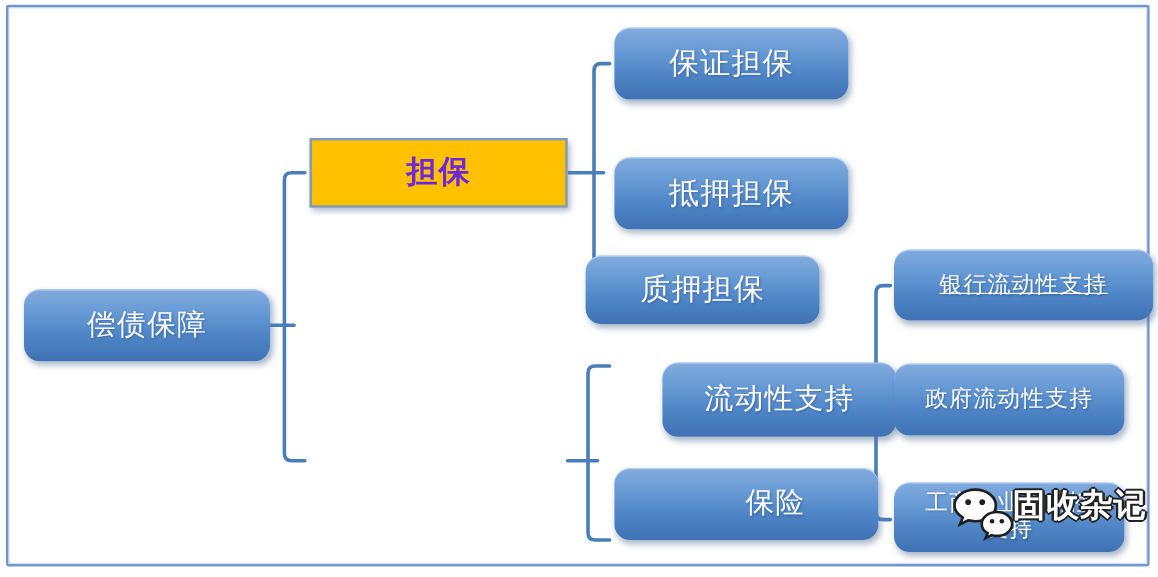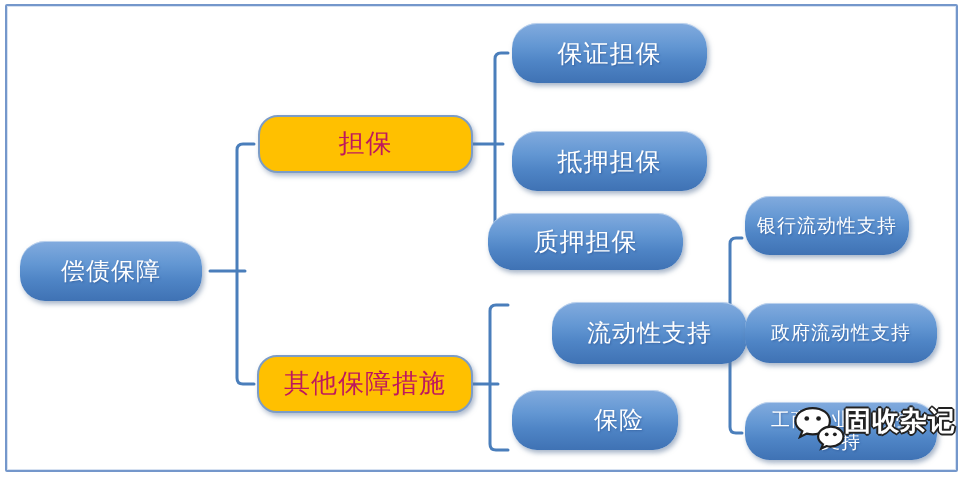--- a/index.html
+++ b/index.html
@@ -5,40 +5,40 @@
   html,body{margin:0;padding:0;background:#fff;}
   body{font-family:"Liberation Sans","DejaVu Sans",sans-serif;}
   .stage{position:relative;width:965px;height:481px;background:#ffffff;overflow:hidden;}
   .frame{position:absolute;left:5px;top:4px;width:949px;height:464px;
          border:2px solid #7497CB;border-radius:2px;
          box-shadow:inset 0 0 0 1px rgba(180,200,230,.55);}
   .connectors{position:absolute;left:0;top:0;width:965px;height:481px;}
   .node{position:absolute;display:flex;align-items:center;justify-content:center;
         text-align:center;box-sizing:border-box;line-height:1.15;}
   .node-blue{background:linear-gradient(180deg,#82abde 0%,#6397d3 38%,#4f85c6 64%,#3f72b4 100%);
-        color:#ffffff;border-radius:25px;
+        color:#ffffff;border-radius:13px;
         box-shadow:2px 3px 5px rgba(95,120,155,.55), inset 0 1px 0 rgba(255,255,255,.45);
         text-shadow:1px 1px 2px rgba(20,50,110,.35);letter-spacing:1px;}
-  .node-orange{background:#FFC000;border:2px solid #7C9CC6;color:#be185d;
-        font-weight:normal;border-radius:20px;
+  .node-orange{background:#FFC000;border:2px solid #7C9CC6;color:#6d28d9;
+        font-weight:bold;border-radius:0;
         box-shadow:2px 3px 5px rgba(95,120,155,.5);letter-spacing:1px;}
   .fs-big{font-size:24px;}
   .fs-mid{font-size:25px;}
   .fs-small{font-size:19px;}
   .fs-orange{font-size:26px;}
 
-  #n-root      {left:20px;  top:241px; width:182px; height:60px;justify-content:center;}
+  #n-root      {left:20px;  top:241px; width:205px; height:60px;justify-content:center;}
   #n-guarantee {left:258px; top:115px; width:215px; height:58px;}
   #n-other     {left:257px; top:355px; width:216px; height:58px;}
   #n-surety    {left:512px; top:23px;  width:195px; height:60px;}
   #n-mortgage  {left:512px; top:131px; width:195px; height:60px;}
   #n-pledge    {left:488px; top:213px; width:195px; height:57px;}
   #n-liquidity {left:512px; top:302px; width:195px; height:62px;margin-left:40px;}
-  #n-insurance {left:512px; top:390px; width:166px; height:60px;padding-left:48px;}
-  #n-bank      {left:745px; top:196px; width:164px; height:59px;}
+  #n-insurance {left:512px; top:390px; width:220px; height:60px;padding-left:48px;}
+  #n-bank      {left:745px; top:208px; width:216px; height:59px;text-decoration:underline;}
   #n-gov       {left:745px; top:303px; width:192px; height:60px;}
   #n-corp      {left:745px; top:402px; width:192px; height:58px;}
   #n-corp .wrap-label{display:inline-block;max-width:146px;}
 
   .watermark{position:absolute;left:790px;top:403px;display:flex;z-index:5;}
   .wm-icon{width:58px;height:50px;}
   .wm-text{font-size:27px;font-weight:bold;color:#ffffff;letter-spacing:1px;margin-left:-4px;
      text-shadow:-2px 0 0 #222,2px 0 0 #222,0 -2px 0 #222,0 2px 0 #222,
                  -1px -1px 0 #222,1px 1px 0 #222,-1px 1px 0 #222,1px -1px 0 #222;}
 </style>
@@ -71,23 +71,20 @@
   </svg>
 
   <div id="n-root" class="node node-blue fs-big">
     <span>偿债保障</span>
   </div>
 
   <div id="n-guarantee" class="node node-orange fs-orange">
     <span>担保</span>
   </div>
 
-  <div id="n-other" class="node node-orange fs-orange">
-    <span>其他保障措施</span>
-  </div>
 
   <div id="n-surety" class="node node-blue fs-mid">
     <span>保证担保</span>
   </div>
 
   <div id="n-mortgage" class="node node-blue fs-mid">
     <span>抵押担保</span>
   </div>
 
   <div id="n-pledge" class="node node-blue fs-mid">

